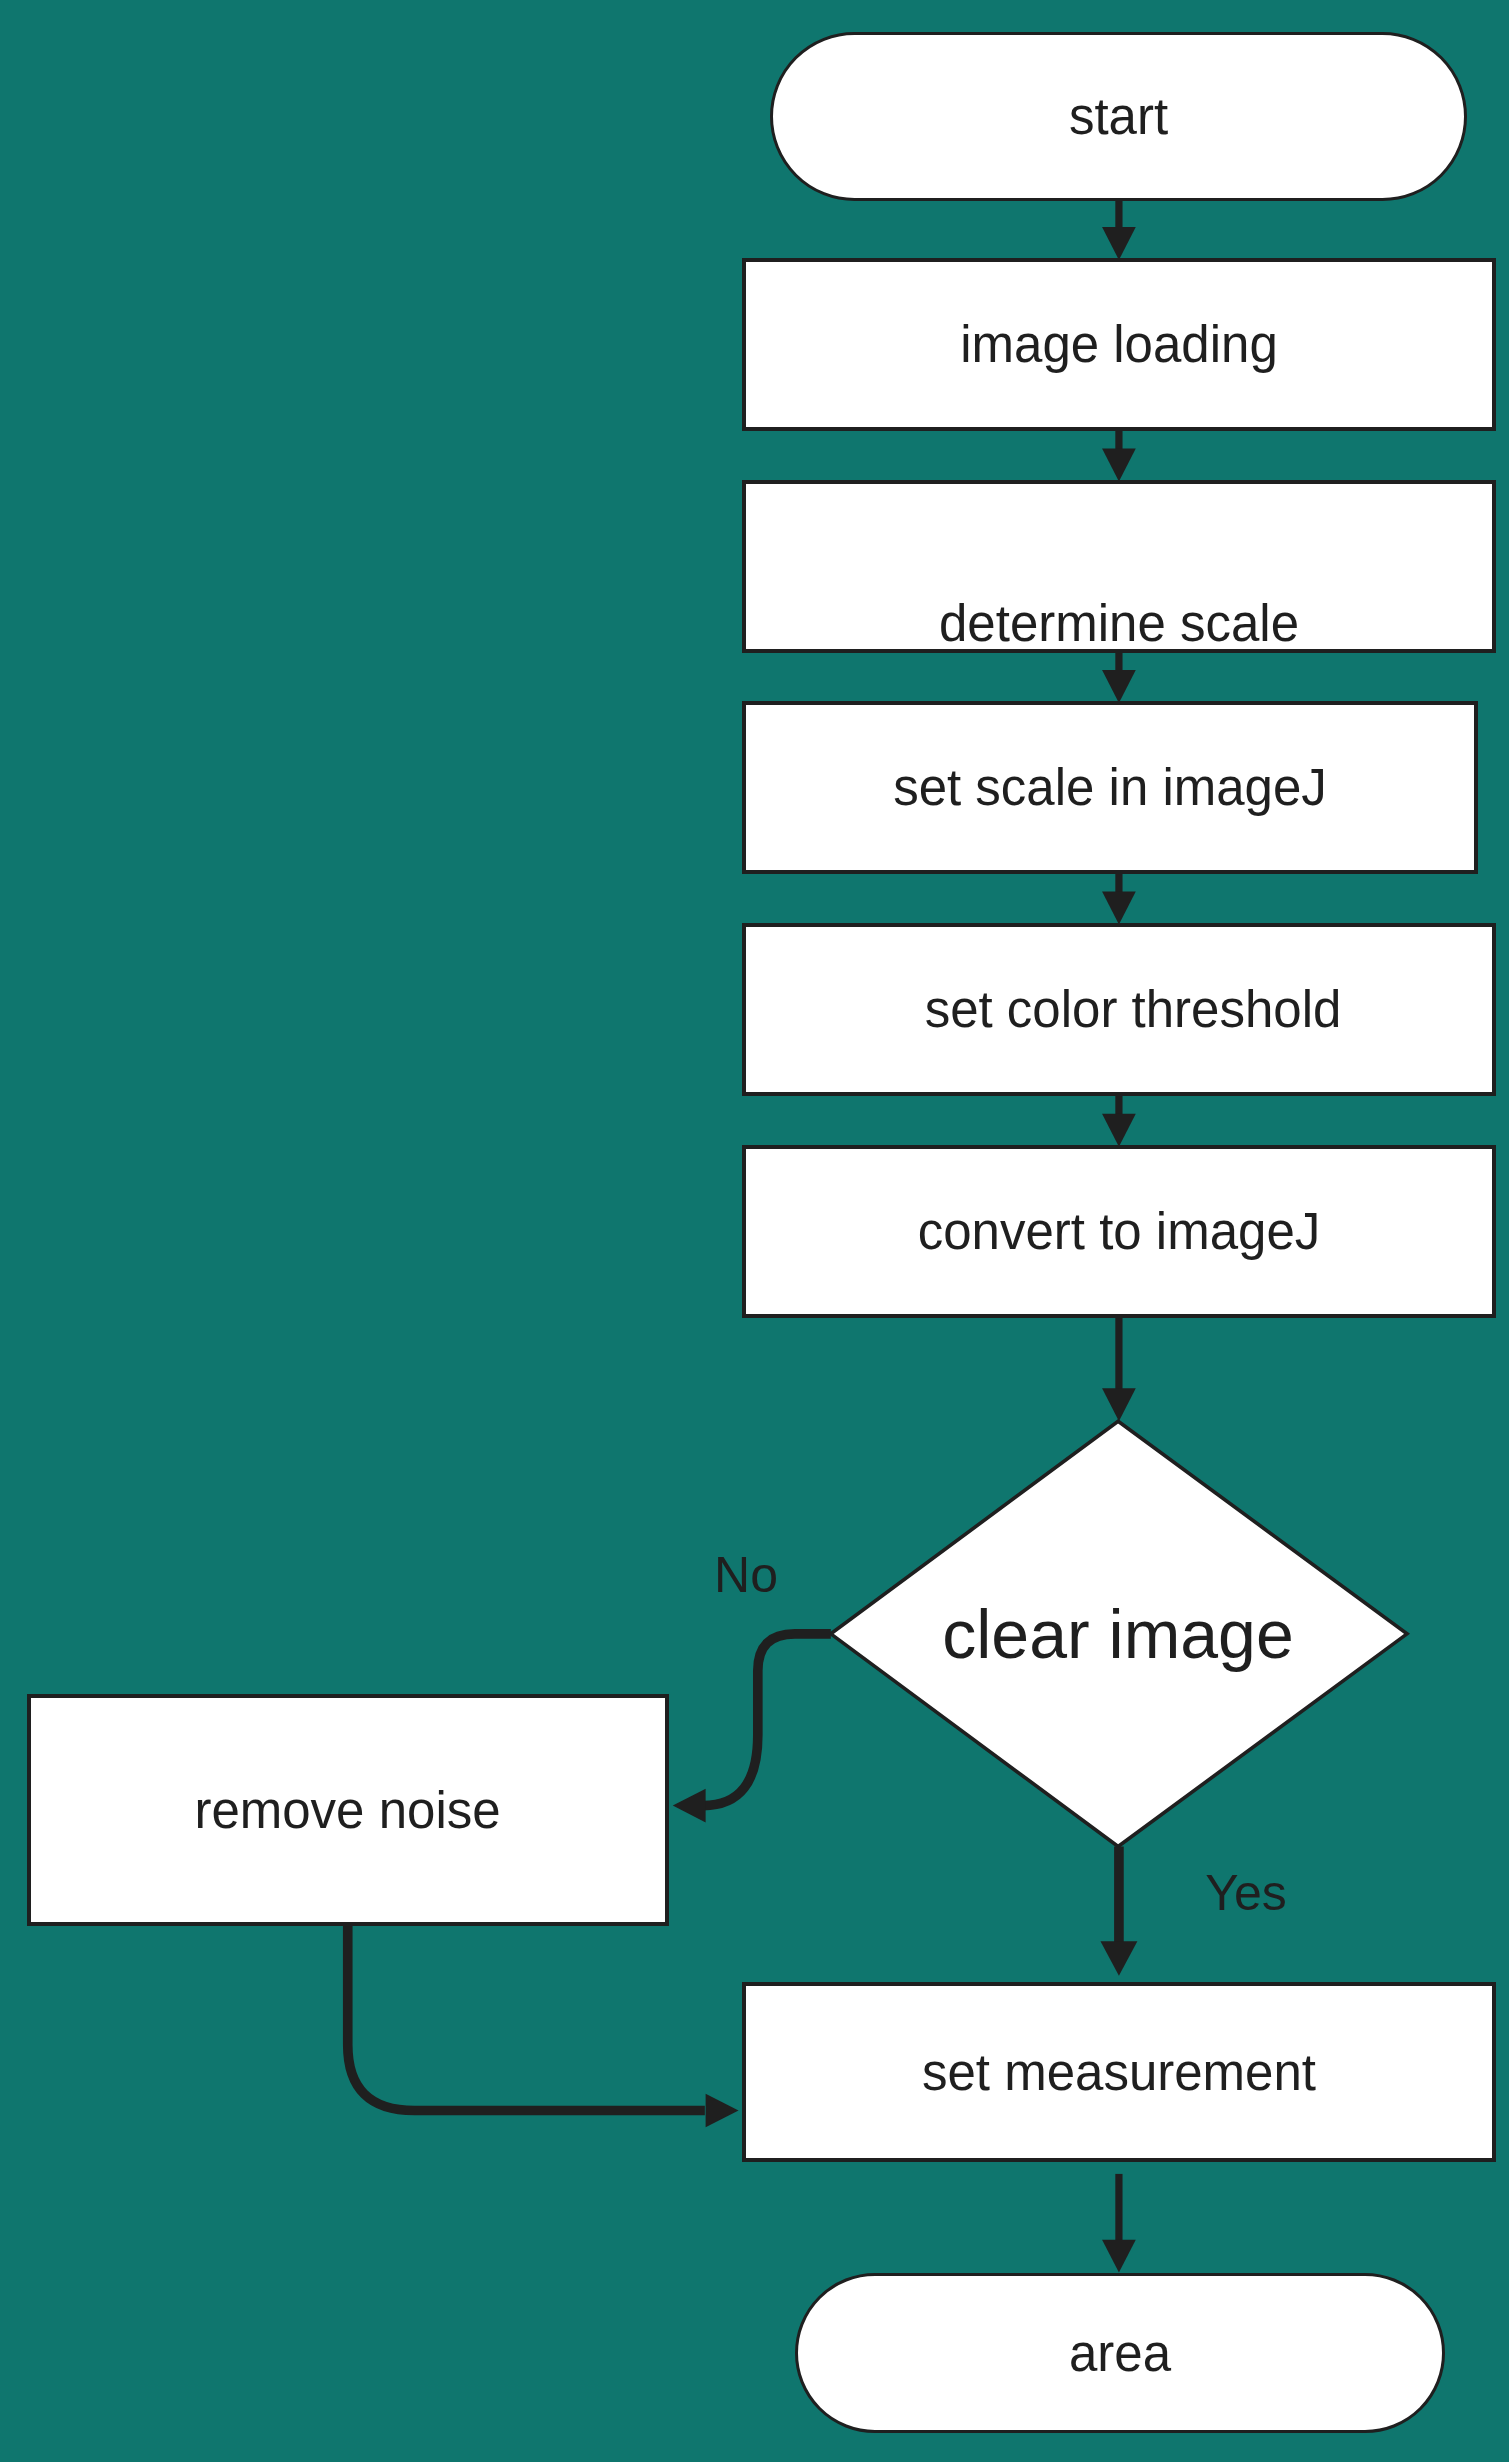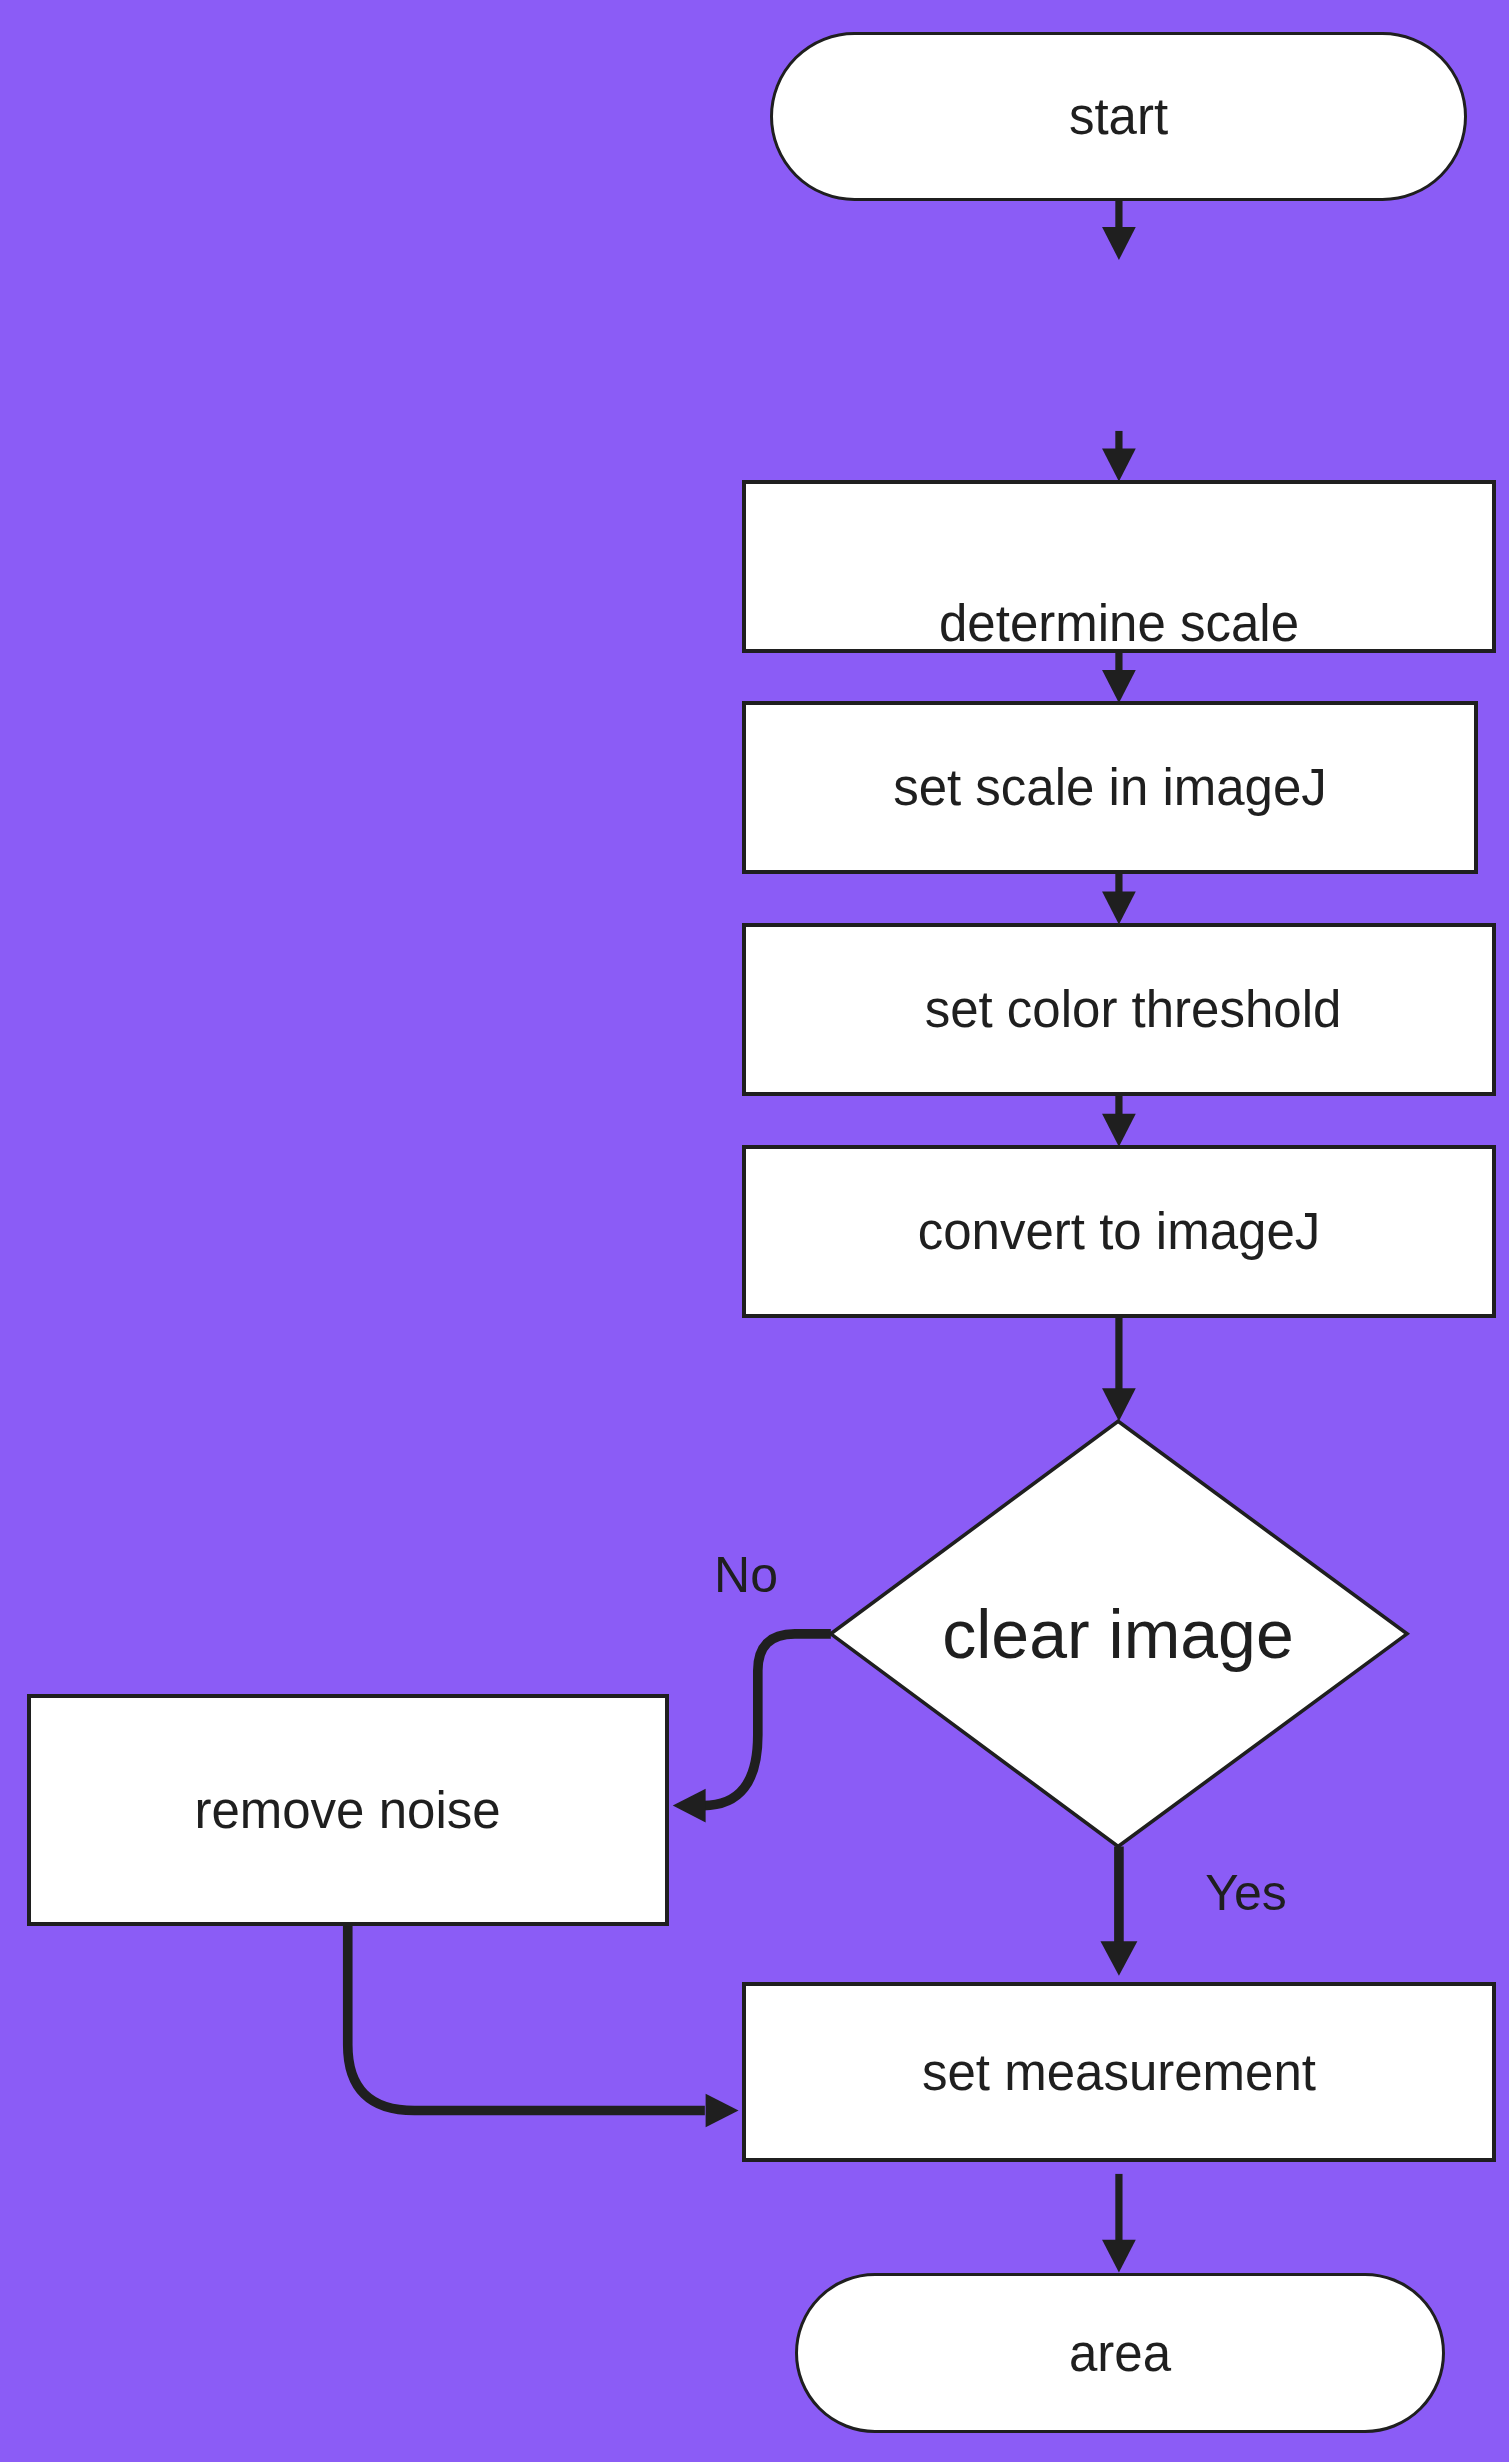--- a/index.html
+++ b/index.html
@@ -1,20 +1,20 @@
 <!DOCTYPE html>
 <html style="font-size:13px"><head>
 <meta charset="utf-8">
 <style>
   html, body { margin: 0; padding: 0; background: #ffffff; }
   #canvas {
     position: relative;
     width: 1510px;
     height: 2462px;
-    background: #8b5cf6;
+    background: #0f766e;
     font-family: "Liberation Sans", sans-serif;
     color: #1f1f1f;
     overflow: hidden;
   }
   #connectors {
     position: absolute;
     left: 0; top: 0;
     width: 1510px; height: 2462px;
   }
   .shape {
@@ -117,20 +117,23 @@
     <g>
       <path class="conn conn-thin" d="M 1394 2709 V 2794"></path>
       <polygon class="head" points="1394,2832 1373,2791 1415,2791"></polygon>
     </g>
   </svg>
 
   <div class="shape terminator" style="left:770px; top:32px; width:697px; height:169px;">
     <span>start</span>
   </div>
 
+  <div class="shape" style="left:742px; top:258px; width:754px; height:173px;">
+    <span>image loading</span>
+  </div>
 
   <div class="shape" style="left:742px; top:480px; width:754px; height:173px;align-items:flex-end;">
     <span>determine scale</span>
   </div>
 
   <div class="shape" style="left:742px; top:701px; width:736px; height:173px;">
     <span>set scale in imageJ</span>
   </div>
 
   <div class="shape" style="left:742px; top:923px; width:754px; height:173px;padding-left:28px;">

